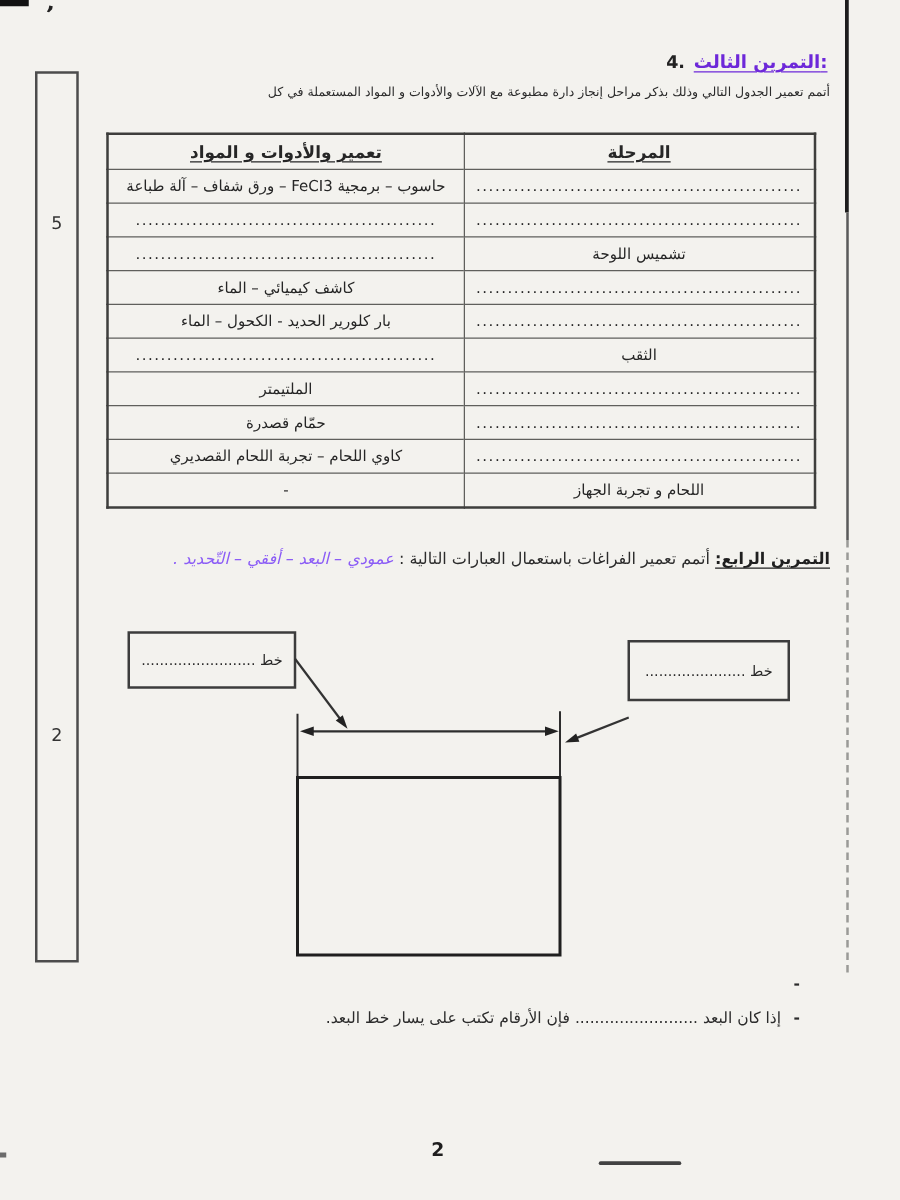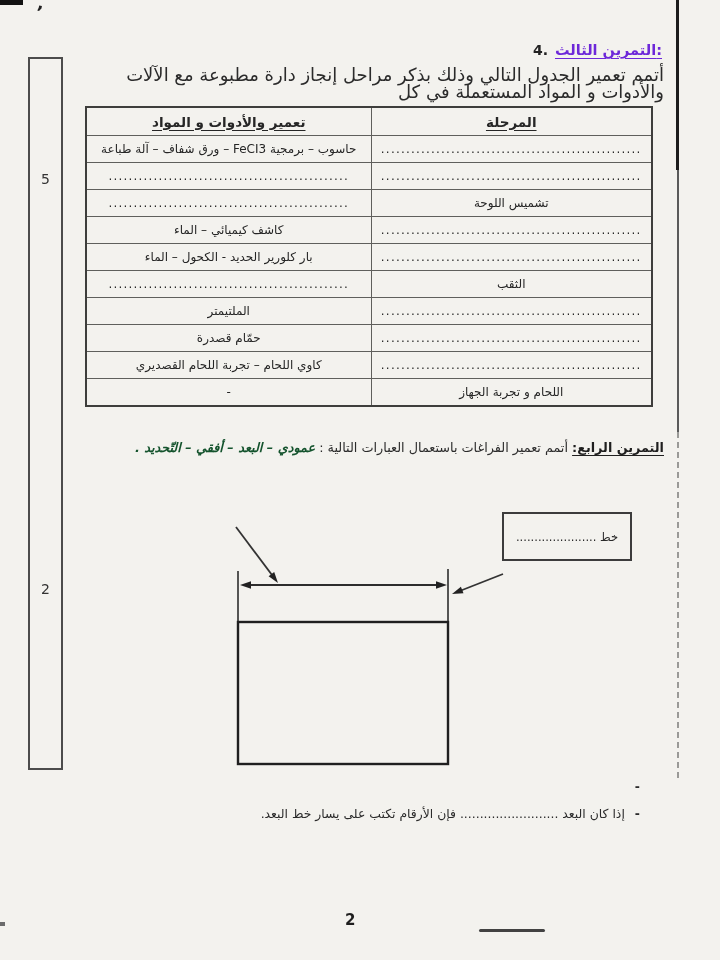--- a/index.html
+++ b/index.html
@@ -26,21 +26,21 @@
   
   .side-box{position:absolute;left:28px;top:57px;width:31px;height:709px;border:2px solid #4c4c4c;}
   .side-score{position:absolute;left:0;width:100%;text-align:center;font-size:14px;color:#333;}
   .score-top{top:112px;}
   .score-bottom{top:522px;}
 
   
   .ex3-head{position:absolute;top:42px;right:58px;display:flex;flex-direction:row-reverse;gap:7px;align-items:baseline;}
   .ex3-num{font-weight:bold;font-size:14px;color:#222;}
   .ex3-title{font-weight:bold;font-size:14.5px;color:#6d28d9;text-decoration:underline;text-underline-offset:3px;}
-  .ex3-instr{position:absolute;top:66px;right:56px;width:606px;direction:rtl;text-align:right;font-size:18px;line-height:17px;color:#2b2b2b;}
+  .ex3-instr{position:absolute;top:66px;right:56px;width:606px;direction:rtl;text-align:right;font-size:10px;line-height:17px;color:#2b2b2b;}
 
   
   .t3-wrap{position:absolute;left:85px;top:106px;}
   table.t3{border-collapse:collapse;table-layout:fixed;direction:rtl;background:transparent;}
   table.t3 col.c-stage{width:281px;}
   table.t3 col.c-tools{width:285px;}
   table.t3 th,table.t3 td{
     border:1.4px solid #5f5f5c;
     height:26px;padding:0 4px;
     text-align:center;vertical-align:middle;
@@ -49,21 +49,21 @@
   }
   table.t3{border:2px solid #3e3e3c;}
   table.t3 th{font-weight:bold;font-size:13.5px;height:27px;}
   table.t3 th span{text-decoration:underline;text-underline-offset:3px;}
   td.dots,. dots{font-size:9.5px;letter-spacing:1.2px;color:#3a3a3a;}
   td.dots{font-size:9.5px;letter-spacing:1.2px;color:#3a3a3a;}
 
   
   .ex4-line{position:absolute;top:440px;right:56px;direction:rtl;text-align:right;font-size:12.8px;color:#2b2b2b;white-space:nowrap;}
   .ex4-title{font-weight:bold;text-decoration:underline;text-underline-offset:3px;color:#1f1f1f;}
-  .ex4-keywords{font-weight:bold;font-style:italic;color:#14532d;}
+  .ex4-keywords{font-weight:normal;font-style:italic;color:#8b5cf6;}
 
   
   .label-box{position:absolute;border:2px solid #3c3c3c;display:flex;align-items:center;justify-content:center;direction:rtl;font-size:11.5px;color:#2a2a2a;background:transparent;white-space:nowrap;}
   .label-box-left{left:102px;top:505px;width:131px;height:42px;}
   .label-box-right{left:502px;top:512px;width:126px;height:45px;}
   svg.diagram{position:absolute;left:0;top:0;pointer-events:none;}
 
   
   .bullets{position:absolute;top:779px;right:80px;direction:rtl;text-align:right;font-size:12.4px;color:#2b2b2b;}
   .bullet{display:flex;flex-direction:row;gap:10px;align-items:baseline;height:27px;direction:rtl;white-space:nowrap;}
@@ -153,20 +153,23 @@
   </div>
 
   <div class="ex4-line">
     <span class="ex4-title">التمرين الرابع:</span>
     <span> </span>
     <span>أتمم تعمير الفراغات باستعمال العبارات التالية :</span>
     <span> </span>
     <span class="ex4-keywords">عمودي – البعد – أفقي – التّحديد .</span>
   </div>
 
+  <div class="label-box label-box-left">
+    <span>خط .........................</span>
+  </div>
   <div class="label-box label-box-right">
     <span>خط ......................</span>
   </div>
 
   <svg class="diagram" width="720" height="840" viewBox="0 0 720 840">
 
     <line x1="236" y1="527" x2="272" y2="575" stroke="#333" stroke-width="1.8"></line>
     <polygon points="278,583 268.6,576.3 274.2,572.1" fill="#222"></polygon>
 
     <line x1="503" y1="574" x2="461" y2="590.5" stroke="#333" stroke-width="1.8"></line>

